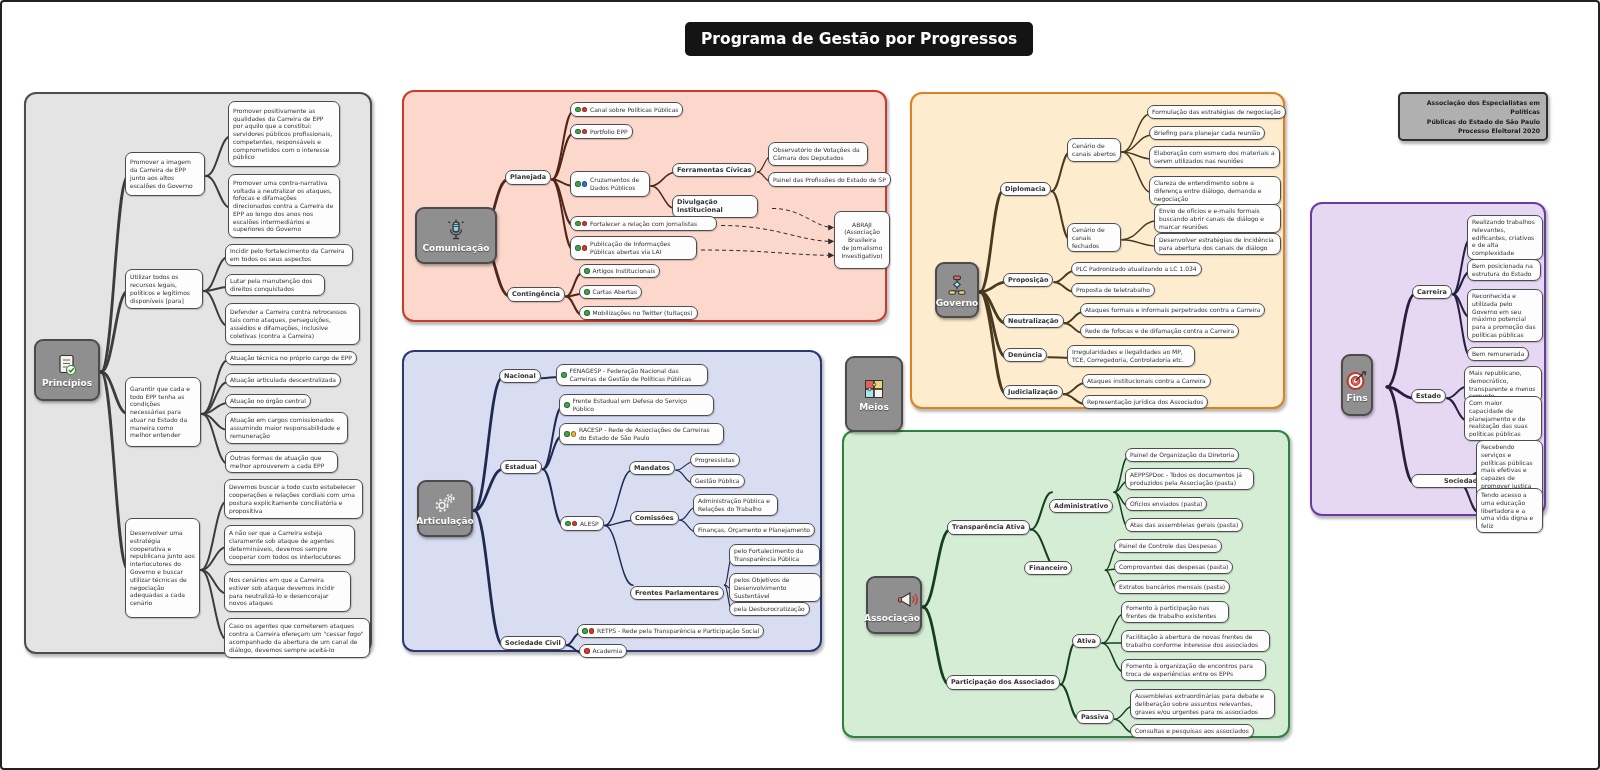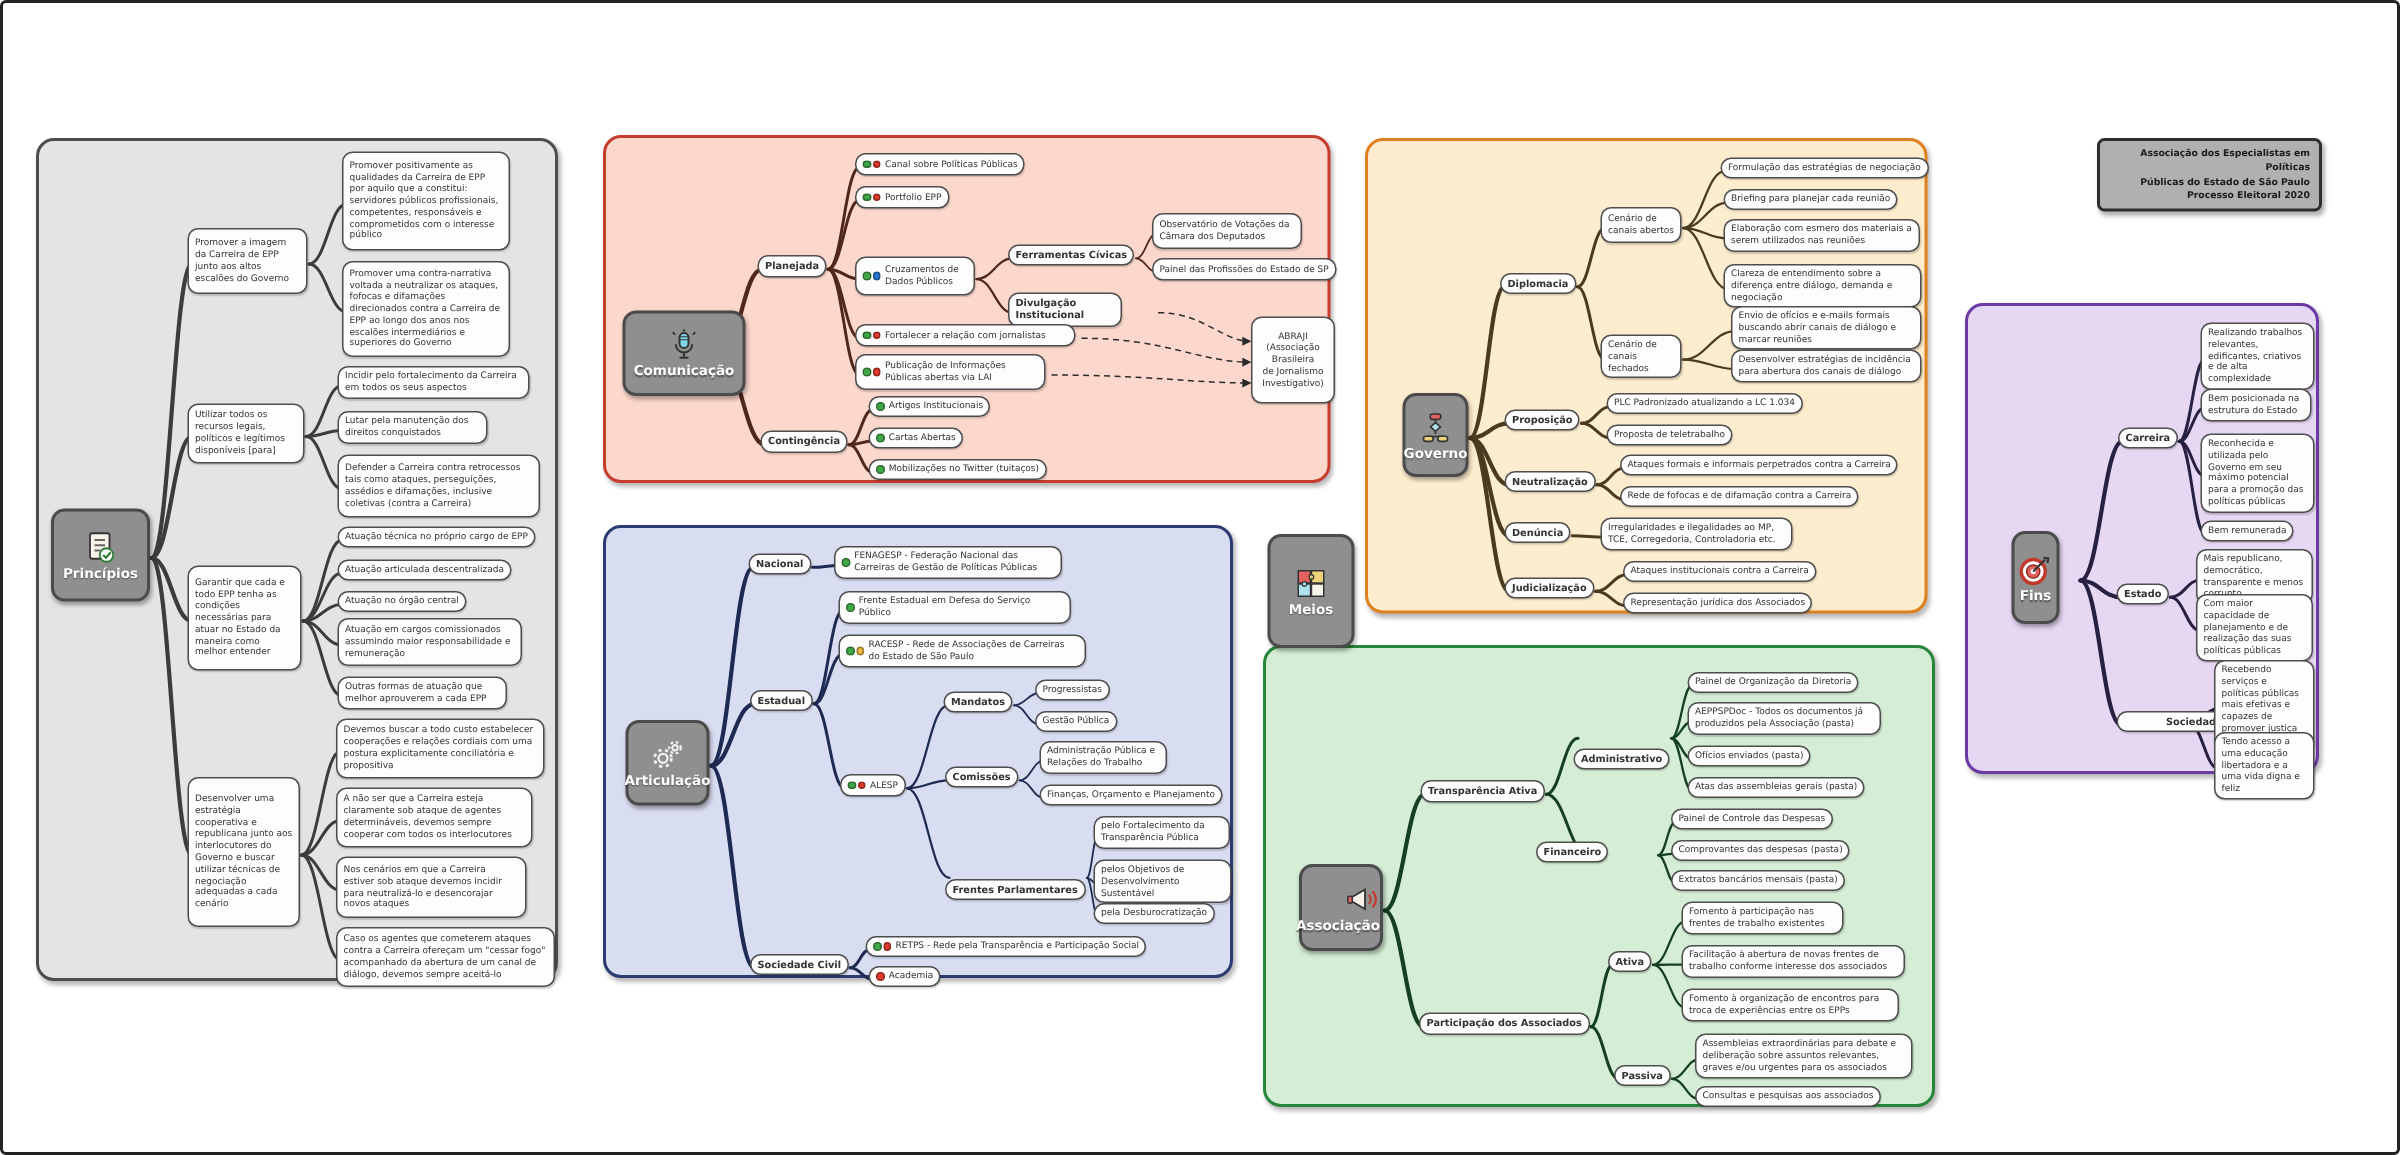--- a/index.html
+++ b/index.html
@@ -147,20 +147,21 @@
       <path d="M1385,385 C1397.15,385 1399.85,396.21875 1412,396.21875" fill="none" stroke="#272040" stroke-width="2.8" stroke-linecap="round"></path>
       <path d="M1444.921875,396.21875 C1453.95703125,396.21875 1455.96484375,384.59375 1465,384.59375" fill="none" stroke="#272040" stroke-width="2" stroke-linecap="round"></path>
       <path d="M1444.921875,396.21875 C1453.95703125,396.21875 1455.96484375,418.4921875 1465,418.4921875" fill="none" stroke="#272040" stroke-width="2" stroke-linecap="round"></path>
       <path d="M1385,385 C1397.15,385 1399.85,481.21875 1412,481.21875" fill="none" stroke="#272040" stroke-width="2.8" stroke-linecap="round"></path>
       <path d="M1457.75,481.21875 C1466.4125,481.21875 1468.3375,470.2890625 1477,470.2890625" fill="none" stroke="#272040" stroke-width="2" stroke-linecap="round"></path>
       <path d="M1457.75,481.21875 C1466.4125,481.21875 1468.3375,510.4921875 1477,510.4921875" fill="none" stroke="#272040" stroke-width="2" stroke-linecap="round"></path>
       <path d="M770,206.4375 C800.5,206.4375 812.7,225.5 831,225.5" fill="none" stroke="#2b2b2b" stroke-width="1" stroke-dasharray="4 3" marker-end="url(#arr)"></path>
       <path d="M719,223.5 C775,223.5 797.4,239.42 831,239.42" fill="none" stroke="#2b2b2b" stroke-width="1" stroke-dasharray="4 3" marker-end="url(#arr)"></path>
       <path d="M699,248 C765,248 791.4,253.34 831,253.34" fill="none" stroke="#2b2b2b" stroke-width="1" stroke-dasharray="4 3" marker-end="url(#arr)"></path>
     </svg>
+  <div id="title">Programa de Gestão por Progressos</div>
   <div id="infobox">
     <span>Associação dos Especialistas em Políticas</span>
     <span>Públicas do Estado de São Paulo</span>
     <span>Processo Eleitoral 2020</span>
   </div>
 <div class="panel" style="left: 22px; top: 90px; width: 348px; height: 562px; background: rgb(228, 228, 228); border-color: rgb(77, 77, 77);"></div>
     <div class="rootnode" style="left: 32px; top: 337px; width: 66px; height: 62px;">
       <span class="ricon">
         <svg width="24" height="24" viewBox="0 0 24 24">
           <rect x="5" y="2.5" width="13" height="17" rx="1.5" fill="#f7f3ea" stroke="#333" stroke-width="1.2"></rect>
@@ -264,21 +265,21 @@
     </div>
     <div class="mnode bold nowrap" style="left: 670px; top: 161px; min-height: 14px;">
       <span class="lbl">Ferramentas Cívicas</span>
     </div>
     <div class="mnode" style="left: 766px; top: 140px; width: 100px; min-height: 24px;">
       <span class="lbl">Observatório de Votações da Câmara dos Deputados</span>
     </div>
     <div class="mnode nowrap" style="left: 766px; top: 170px; min-height: 15px;">
       <span class="lbl">Painel das Profissões do Estado de SP</span>
     </div>
-    <div class="mnode bold" style="left: 670px; top: 193px; width: 76px; min-height: 14px;">
+    <div class="mnode bold" style="left: 670px; top: 193px; width: 86px; min-height: 14px;">
       <span class="lbl">Divulgação Institucional</span>
     </div>
     <div class="mnode" style="left: 568px; top: 214px; width: 147px; min-height: 15px;">
       <span class="dots">
         <span class="dot dot-green"></span>
         <span class="dot dot-red"></span>
       </span>
       <span class="lbl">Fortalecer a relação com jornalistas</span>
     </div>
     <div class="mnode" style="left: 568px; top: 234px; width: 127px; min-height: 24px;">

